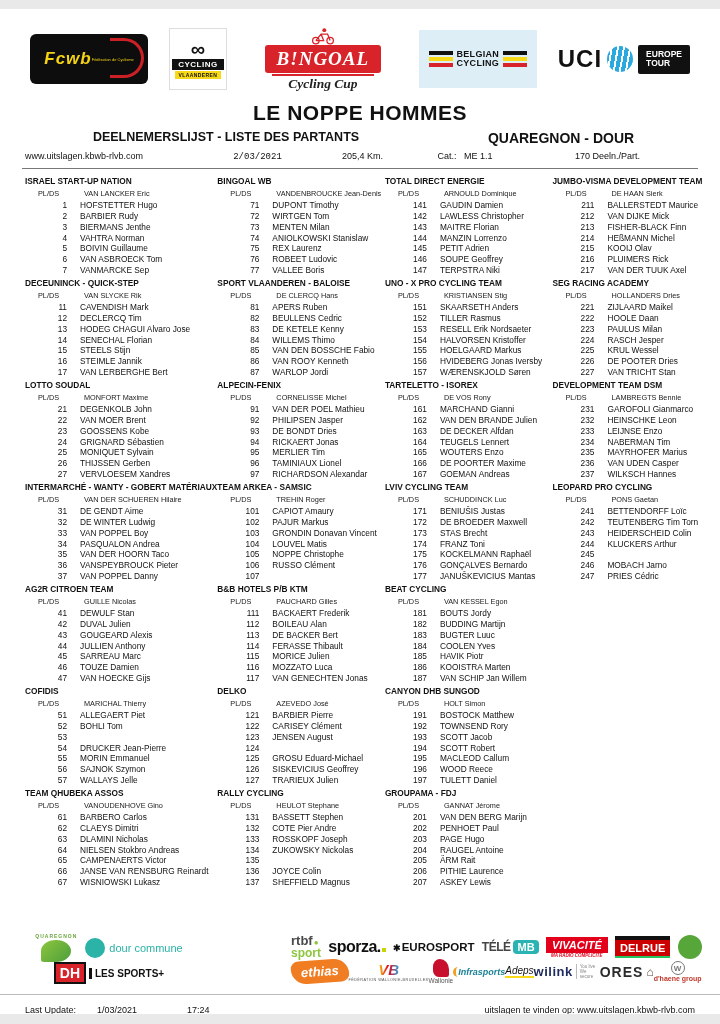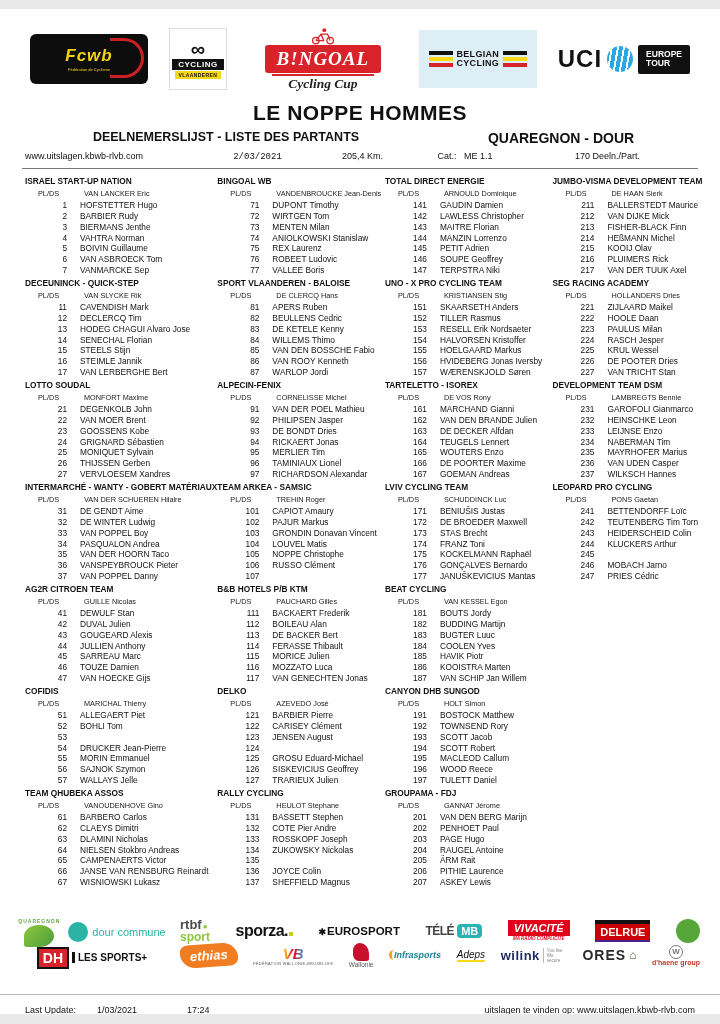--- a/index.html
+++ b/index.html
@@ -6,21 +6,21 @@
   html,body { background:#e9e9e9; }
   body { font-family:"Liberation Sans", sans-serif; color:#111; }
   .page { width:720px; height:1024px; background:#fff; position:relative; overflow:hidden;
           border-top:9px solid #e9e9e9; border-bottom:10px solid #e9e9e9; }
 
   
   .logos { display:flex; justify-content:space-between; align-items:center;
            padding:14px 30px 0 30px; height:86px; }
   .logo { display:flex; align-items:center; justify-content:center; }
   .logo-fcwb { width:118px; height:50px; background:#0d0d0d; border-radius:6px;
-               flex-direction:column; position:relative; overflow:hidden; }
+               position:relative; overflow:hidden; }
   .logo-fcwb .txt { color:#f5d312; font-size:17px; font-weight:bold; font-style:italic; letter-spacing:1px; }
   .logo-fcwb .sub { color:#f5d312; font-size:4px; margin-top:1px; }
   .logo-fcwb .arc { position:absolute; right:4px; top:4px; width:34px; height:40px;
                     border:3px solid #cc2027; border-left:none; border-radius:0 20px 20px 0; }
   .logo-cyv { width:58px; height:62px; background:#fff; border:1px solid #ddd; flex-direction:column; }
   .logo-cyv .inf { font-size:20px; font-weight:bold; line-height:20px; }
   .logo-cyv .l1 { background:#111; color:#fff; font-size:8px; font-weight:bold; padding:1px 6px; letter-spacing:0.5px; }
   .logo-cyv .l2 { background:#f7d917; color:#111; font-size:5px; font-weight:bold; padding:1px 4px; margin-top:1px; letter-spacing:0.4px; }
   .logo-bingoal { flex-direction:column; width:150px;font-family:Liberation Serif, serif; }
   .logo-bingoal .box { background:#d8232a; color:#fff; font-style:italic; font-weight:bold;
@@ -56,21 +56,21 @@
   .columns { display:grid; grid-template-columns:repeat(4,1fr); padding:7px 0 0 25px; }
   .team { height:102px; }
   .team-name { font-size:8.3px; font-weight:bold; white-space:nowrap; line-height:11px; }
   .plds { font-size:7.3px; margin:2px 0 2px 13px; white-space:nowrap; color:#1a1a1a; }
   .plds .lbl { display:inline-block; width:46px; }
   .rider { font-size:8.3px; line-height:10.85px; white-space:nowrap; }
   .rider .num { display:inline-block; width:42px; text-align:right; }
   .rider .rname { margin-left:13px; }
 
   
-  .sponsors { display:flex; align-items:center; padding:10px 20px 0 26px; height:96px; }
+  .sponsors { display:flex; align-items:flex-end; padding:10px 20px 0 43px; height:96px;gap:48px; }
   .sp-left { width:132px; display:flex; flex-direction:column; justify-content:space-between; padding:2px 0; }
   .sp-left-top { display:flex; gap:8px; align-items:center; justify-content:center; }
   .sp-divider { width:2px; background:#222; margin:2px 10px; }
   .sp-right { flex:1; display:flex; flex-direction:column; justify-content:space-between; padding:2px 0; }
   .sp-row { display:flex; align-items:center; justify-content:space-between; }
   .sp { display:flex; align-items:center; gap:3px; white-space:nowrap; }
 
   .sp-quaregnon { flex-direction:column; gap:1px; }
   .sp-quaregnon .l1 { font-size:5px; font-weight:bold; color:#6aa63d; letter-spacing:1px; }
   .sp-quaregnon .l2 { width:30px; height:22px; border-radius:50% 50% 50% 10%;
@@ -87,21 +87,21 @@
   .sp-sporza .l1 { font-weight:900; font-size:16px; letter-spacing:-0.5px; }
   .sp-sporza .l1::after { content:""; display:inline-block; width:4px; height:4px; background:#c8d400; margin-left:1px; }
   .sp-eurosport .l1 { font-weight:900; font-size:11.5px; }
   .sp-eurosport .l1::before { content:"✱"; font-size:9px; margin-right:1px; }
   .sp-telemb .l1 { color:#444; font-weight:bold; font-size:12px; letter-spacing:-0.5px; }
   .sp-telemb .l2 { background:#2ab3b3; color:#fff; font-weight:900; font-size:11px; padding:1px 4px; border-radius:4px; }
   .sp-vivacite { flex-direction:column; gap:0; }
   .sp-vivacite .l1 { background:#e2001a; color:#fff; font-weight:900; font-style:italic; font-size:11px; padding:2px 6px; }
   .sp-vivacite .l2 { color:#e2001a; font-size:4.5px; font-style:italic; font-weight:bold; }
   .sp-delrue .l1 { background:#c00; color:#fff; font-weight:900; font-size:11px; padding:2px 5px;
-                   border-top:4px solid #111; border-bottom:2px solid #4c1d95; }
+                   border-top:4px solid #111; border-bottom:2px solid #22c55e; }
   .sp-bike .l1 { width:24px; height:24px; border-radius:50%; background:#57a639; color:#fff;
                  font-size:11px; display:flex; align-items:center; justify-content:center; }
   .sp-ethias .l1 { background:#f07d22; color:#fff; font-style:italic; font-weight:bold; font-size:13px;
                    padding:4px 10px; border-radius:8px 16px 8px 16px; transform:rotate(-4deg); display:inline-block; }
   .sp-fwb { flex-direction:column; gap:0; }
   .sp-fwb .l1 { font-weight:900; font-style:italic; font-size:15px;
                 background:linear-gradient(90deg,#f7d917,#e2001a,#2aa9e0);
                 -webkit-background-clip:text; background-clip:text; color:transparent; }
   .sp-fwb .l2 { font-size:3.8px; color:#555; letter-spacing:0.4px; }
   .sp-wallonie { flex-direction:column; gap:0; }

